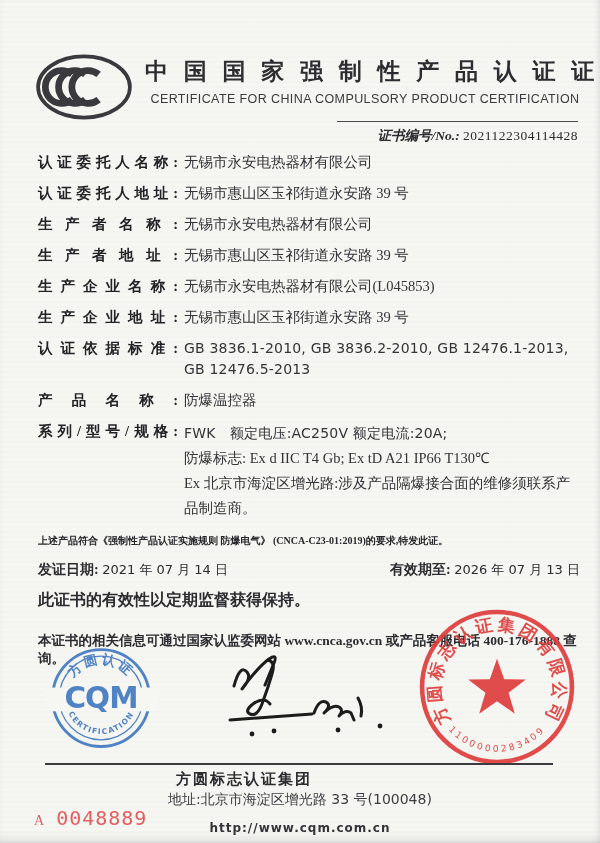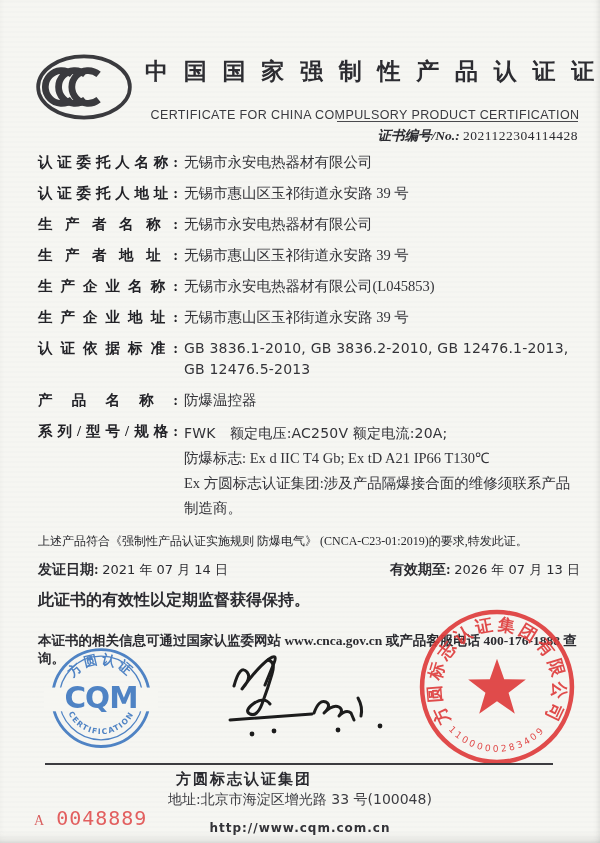--- a/index.html
+++ b/index.html
@@ -12,35 +12,35 @@
     position:relative;width:600px;height:843px;overflow:hidden;
     background:#f6f6f2;
     background-image:repeating-linear-gradient(0deg, rgba(190,198,206,0.05) 0 2px, rgba(255,255,255,0) 2px 5px);
     box-shadow:inset 0 -8px 12px -8px rgba(60,60,60,.25), inset -5px 0 9px -6px rgba(60,60,60,.18);
     color:#2b2b30;
   }
   
   .ccc-logo{position:absolute;left:33px;top:50px;width:102px;height:74px;}
   .titles{position:absolute;left:145px;top:56px;width:440px;text-align:center;}
   .title-zh{font-size:23px;font-weight:bold;letter-spacing:5px;color:#2c2c31;white-space:nowrap;}
-  .title-en{margin-top:21px;font-family:"Liberation Sans", sans-serif;font-size:12.5px;letter-spacing:.4px;color:#3a3a3f;white-space:nowrap;text-align:center;}
+  .title-en{margin-top:5px;font-family:"Liberation Sans", sans-serif;font-size:12.5px;letter-spacing:.4px;color:#3a3a3f;white-space:nowrap;text-align:center;}
   .certno-rule{position:absolute;left:337px;top:121px;width:241px;border-top:1.5px solid #4a4a4e;}
   .certno{position:absolute;right:22px;top:127px;font-size:13.5px;white-space:nowrap;}
   .certno .lbl{font-style:italic;font-weight:bold;}
   .certno .num{font-family:"Liberation Serif", serif;letter-spacing:.5px;}
   
   .fields{position:absolute;left:38px;top:152px;width:542px;}
   .field-row{display:flex;margin-bottom:10px;line-height:21px;font-size:14.5px;}
   .flabel{flex:0 0 140px;width:140px;font-weight:bold;color:#222227;
           text-align:justify;text-align-last:justify;white-space:nowrap;}
   .fvalue{flex:1;padding-left:6px;color:#333338;}
   .vline{display:block;line-height:21px;}
   .row-series .vline{line-height:25px;}
   .alt{font-family:"DejaVu Sans", sans-serif;font-size:14px;letter-spacing:.2px;}
-  .statement{margin-top:8px;font-size:12px;font-weight:normal;line-height:20px;color:#26262b;}
+  .statement{margin-top:8px;font-size:10px;font-weight:bold;line-height:20px;color:#26262b;}
   .dates-row{display:flex;justify-content:space-between;margin-top:10px;font-size:14px;}
   .dates-row .dlabel{font-weight:bold;}
   .dates-row .dvalue{font-family:"DejaVu Sans", sans-serif;font-size:13px;}
   .validity{margin-top:11px;font-size:16px;font-weight:bold;}
   .infonote{margin-top:21px;font-size:13.5px;font-weight:bold;}
   
   .cqm-logo{position:absolute;left:44px;top:641px;width:114px;height:114px;}
   .signature{position:absolute;left:212px;top:638px;width:195px;height:125px;}
   .seal{position:absolute;left:416px;top:606px;width:162px;height:162px;opacity:.92;}
   .footer-rule{position:absolute;left:45px;top:763px;width:508px;border-top:2px solid #3c3c40;}
@@ -120,21 +120,21 @@
     <div class="field-row">
       <span class="flabel">产品名称:</span>
       <span class="fvalue">防爆温控器</span>
     </div>
 
     <div class="field-row row-series">
       <span class="flabel">系列/型号/规格:</span>
       <span class="fvalue">
         <span class="vline alt">FWK　额定电压:AC250V 额定电流:20A;</span>
         <span class="vline">防爆标志: Ex d IIC T4 Gb; Ex tD A21 IP66 T130℃</span>
-        <span class="vline">Ex 方圆标志认证集团:涉及产品隔爆接合面的维修须联系产品制造商。</span>
+        <span class="vline">Ex 北京市海淀区增光路:涉及产品隔爆接合面的维修须联系产品制造商。</span>
       </span>
     </div>
 
     <div class="statement">上述产品符合《强制性产品认证实施规则 防爆电气》 (CNCA-C23-01:2019)的要求,特发此证。</div>
 
     <div class="dates-row">
       <span>
         <span class="dlabel">发证日期:</span>
         <span class="dvalue">2021 年 07 月 14 日</span>
       </span>

